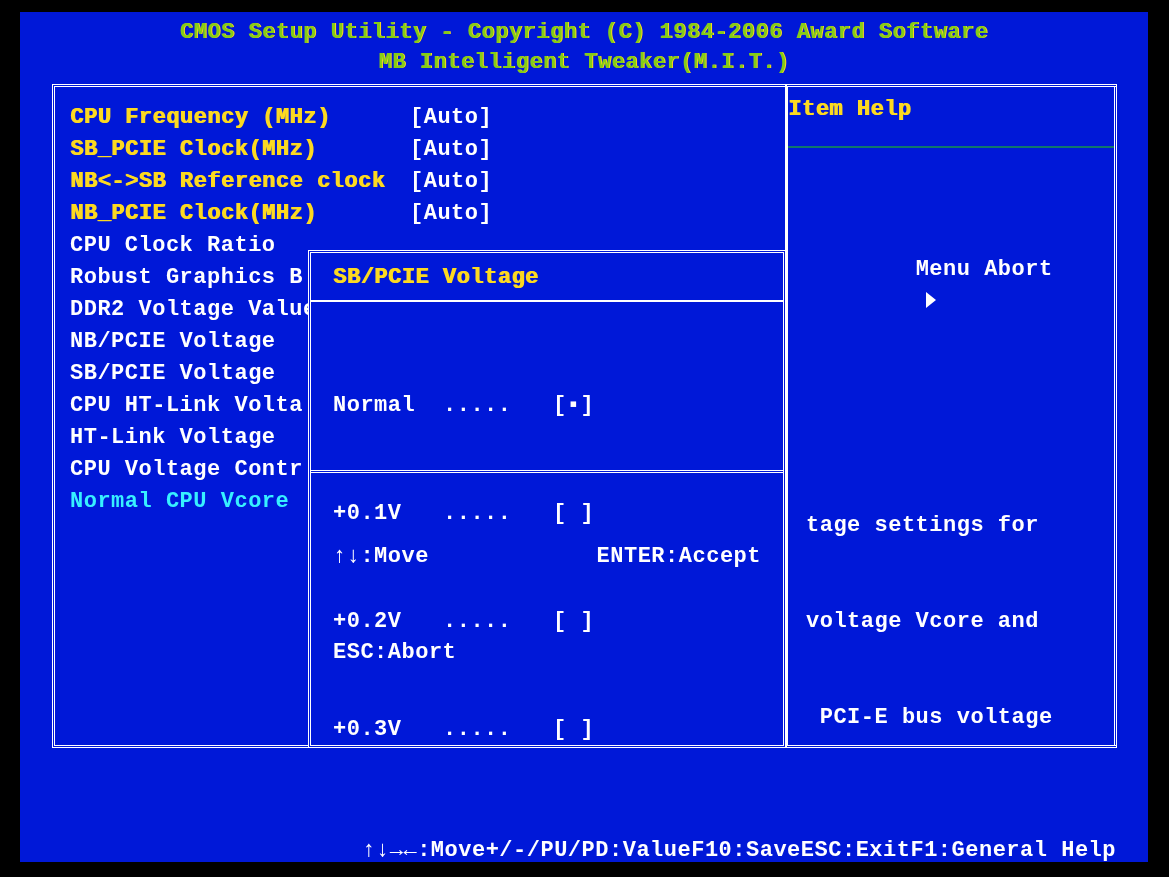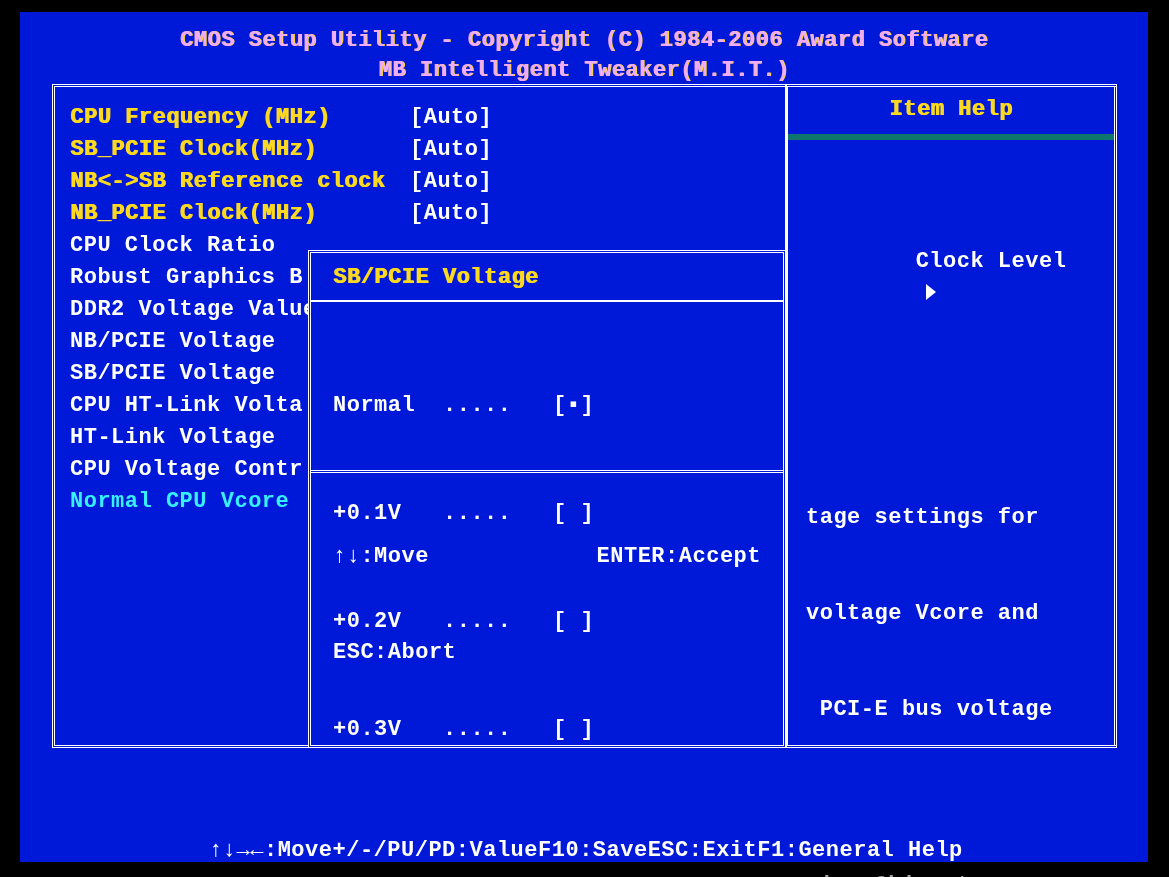--- a/index.html
+++ b/index.html
@@ -17,25 +17,24 @@
     height: 850px;
     background: #0018d8;
     font-family: "Courier New", monospace;
     font-weight: bold;
     font-size: 22px;
     color: #fff;
     letter-spacing: 0.5px;
   }
   .header {
     text-align: center;
-    color: #f0abfc;
+    color: #84cc16;
     padding-top: 6px;
     line-height: 30px;
     text-shadow: 1px 0 0 #fcd921;
-    margin-top: 8px;
   }
   .main-border {
     position: absolute;
     left: 32px;
     top: 72px;
     width: 1065px;
     height: 664px;
     border: 3px double #fff;
     border-right: none;
   }
@@ -60,24 +59,24 @@
   .help-panel {
     position: absolute;
     left: 765px;
     top: 72px;
     width: 332px;
     height: 664px;
     border: 3px double #fff;
     border-left: 3px solid #fff;
   }
   .help-title {
-    text-align: center;
+    text-align: left;
     color: #fcd921;
-    padding: 10px 0 12px 0;
-    border-bottom: 6px solid #0f766e;
+    padding: 10px 0 24px 0;
+    border-bottom: 2px solid #0f766e;
     text-shadow: 1px 0 0 #fcd921;
   }
   .help-body {
     padding: 10px 18px;
     line-height: 32px;
     white-space: pre;
   }
   .arrow-right {
     display: inline-block;
     width: 0; height: 0;
@@ -126,21 +125,21 @@
 
   .footer {
     position: absolute;
     left: 36px;
     top: 754px;
     width: 1060px;
     color: #fff;
     line-height: 34px;
     white-space: pre;
   }
-  .footer .row { display: flex; justify-content: center; }
+  .footer .row { display: flex; justify-content: flex-end; }
 </style>
 </head>
 <body>
 
 <div class="screen">
 
   <div class="header">
     <div>CMOS Setup Utility - Copyright (C) 1984-2006 Award Software</div>
     <div>MB Intelligent Tweaker(M.I.T.)</div>
   </div>
@@ -190,21 +189,21 @@
     </div>
     <div class="setting-row">
       <span class="setting-label cyan">Normal CPU Vcore</span>
     </div>
   </div>
 
   <div class="help-panel">
     <div class="help-title">Item Help</div>
     <div class="help-body">
       <div>
-        <span>Clock Level</span>
+        <span>Menu Abort</span>
         <span class="arrow-right"></span>
       </div>
       <div style="height:32px"></div>
       <div>tage settings for</div>
       <div>voltage Vcore and</div>
       <div> PCI-E bus voltage</div>
       <div></div>
       <div class="red">ning:Chipsets</div>
       
       

